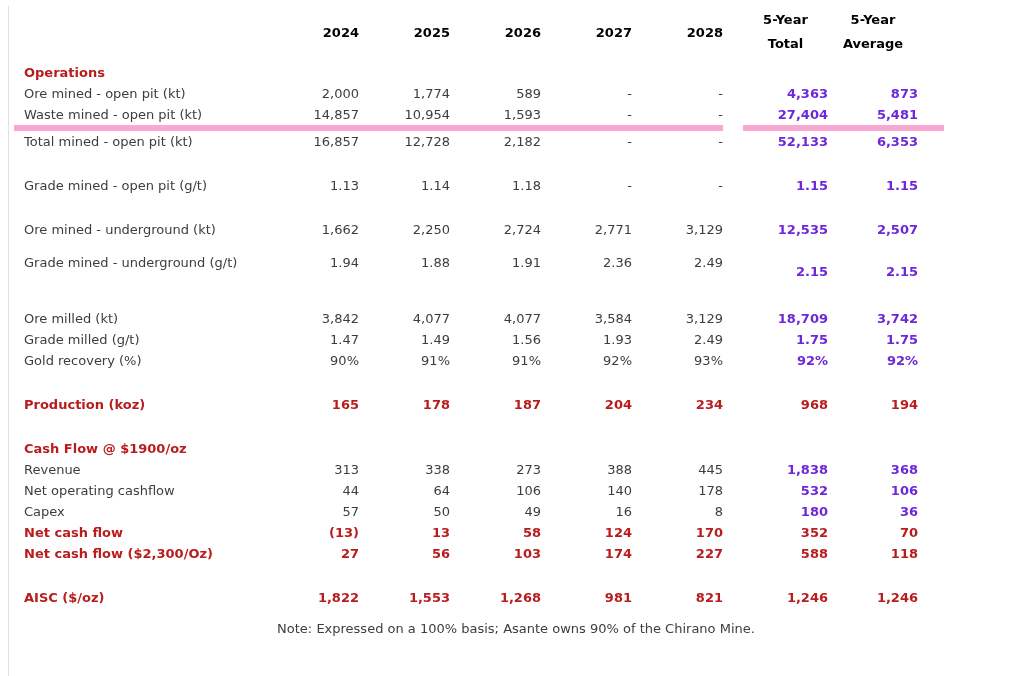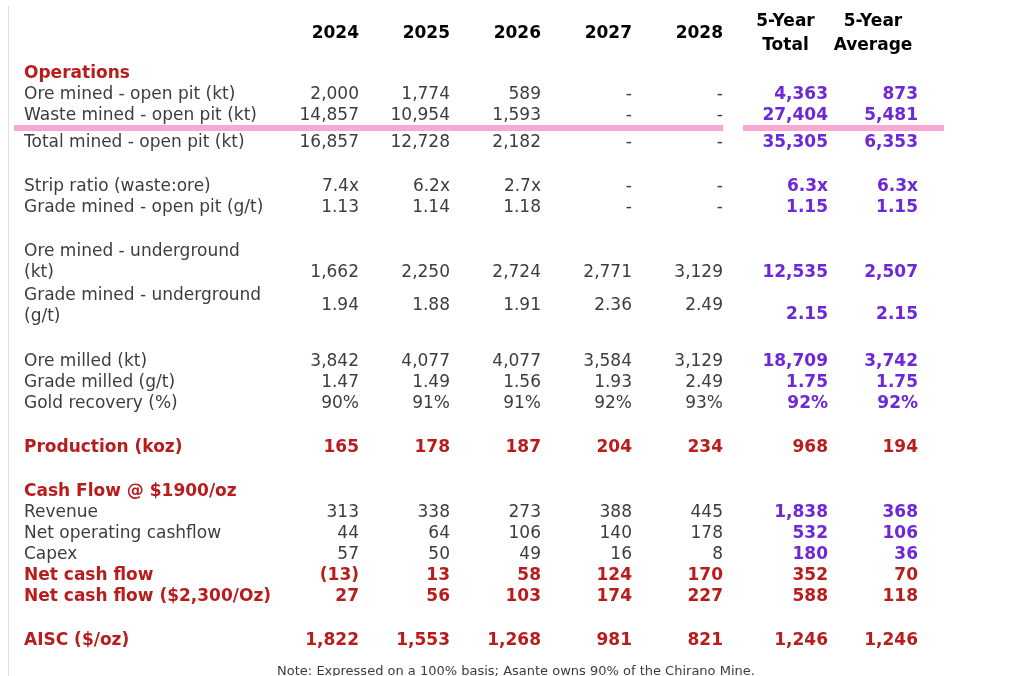--- a/index.html
+++ b/index.html
@@ -19,21 +19,21 @@
     position: absolute;
     left: 8px; top: 0;
     width: 1px; height: 676px;
     background: #e0e0e0;
   }
   table.mineplan {
     border-collapse: collapse;
     table-layout: fixed;
     margin: 6px 0 0 14px;
     width: 930px;
-    font-size: 17px;
+    font-size: 13px;
     line-height: 21px;
   }
   col.c-label   { width: 260px; }
   col.c-y0      { width: 85px;  }
   col.c-y       { width: 91px;  }
   col.c-gap     { width: 20px;  }
   col.c-total   { width: 85px;  }
   col.c-avg     { width: 116px; }
 
   th, td {
@@ -156,36 +156,25 @@
           <td class="col-avg">5,481</td>
         </tr>
         <tr>
           <td class="lbl">Total mined - open pit (kt)</td>
           <td class="col-year">16,857</td>
           <td class="col-year">12,728</td>
           <td class="col-year">2,182</td>
           <td class="col-year">-</td>
           <td class="col-year">-</td>
           <td class="col-gap"></td>
-          <td class="col-total">35,305</td>
+          <td class="col-total">52,133</td>
           <td class="col-avg">6,353</td>
         </tr>
         <tr class="spacer">
           <td colspan="9"></td>
-        </tr>
-        <tr>
-          <td class="lbl">Strip ratio (waste:ore)</td>
-          <td class="col-year">7.4x</td>
-          <td class="col-year">6.2x</td>
-          <td class="col-year">2.7x</td>
-          <td class="col-year">-</td>
-          <td class="col-year">-</td>
-          <td class="col-gap"></td>
-          <td class="col-total">6.3x</td>
-          <td class="col-avg">6.3x</td>
         </tr>
         <tr>
           <td class="lbl">Grade mined - open pit (g/t)</td>
           <td class="col-year">1.13</td>
           <td class="col-year">1.14</td>
           <td class="col-year">1.18</td>
           <td class="col-year">-</td>
           <td class="col-year">-</td>
           <td class="col-gap"></td>
           <td class="col-total">1.15</td>

